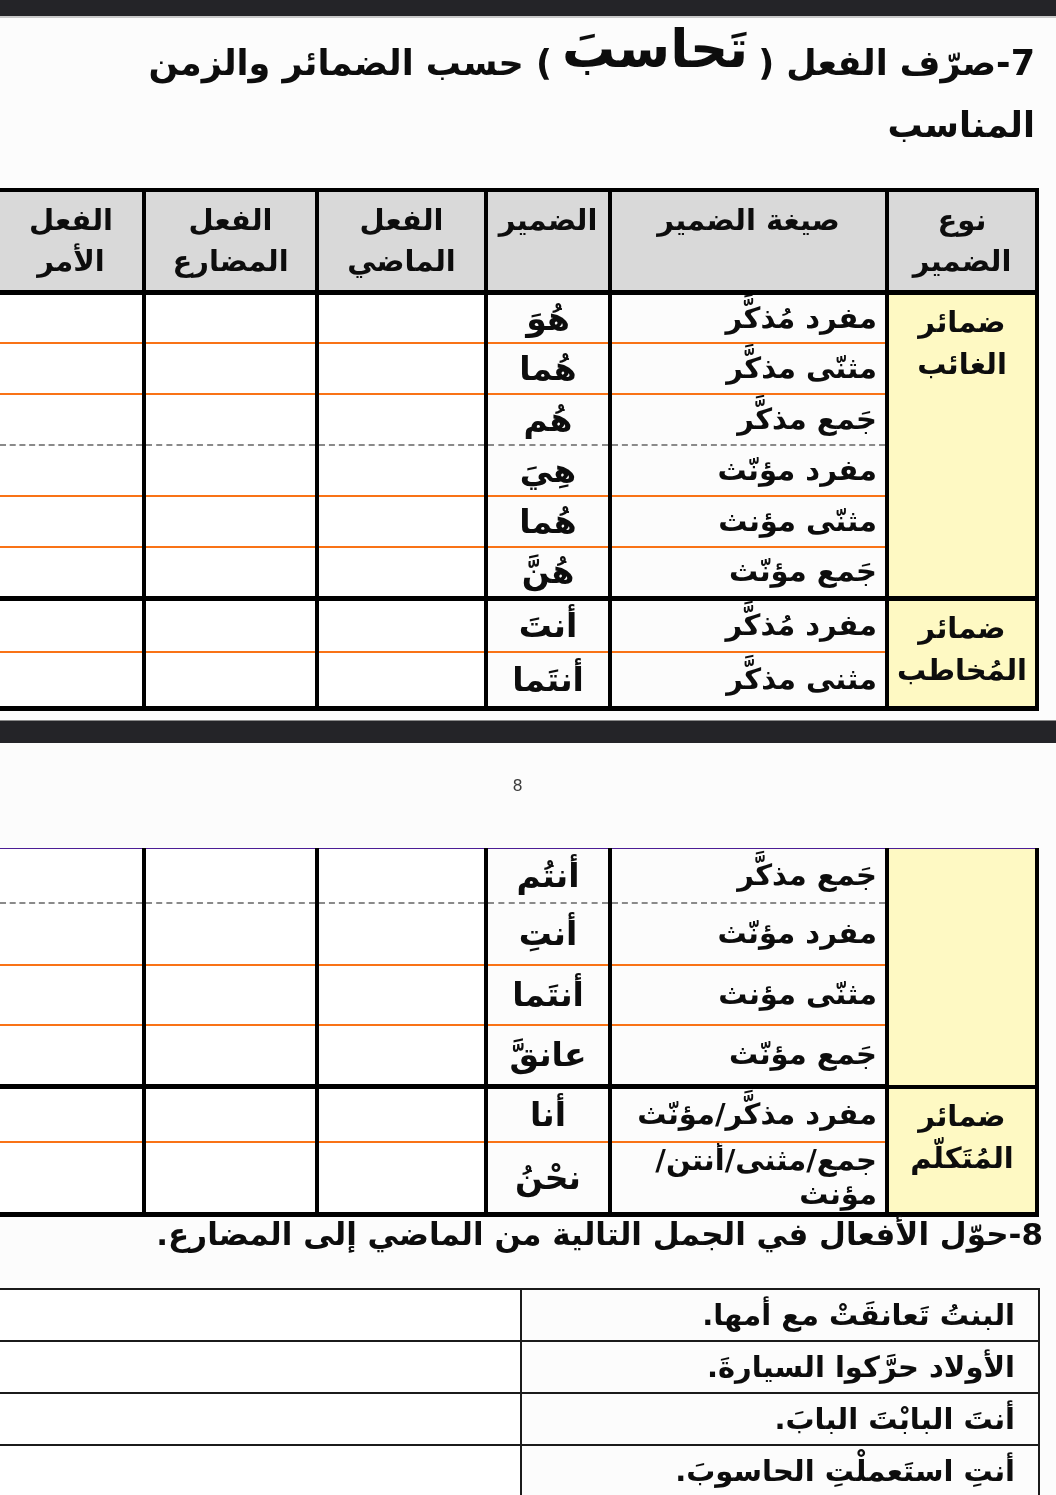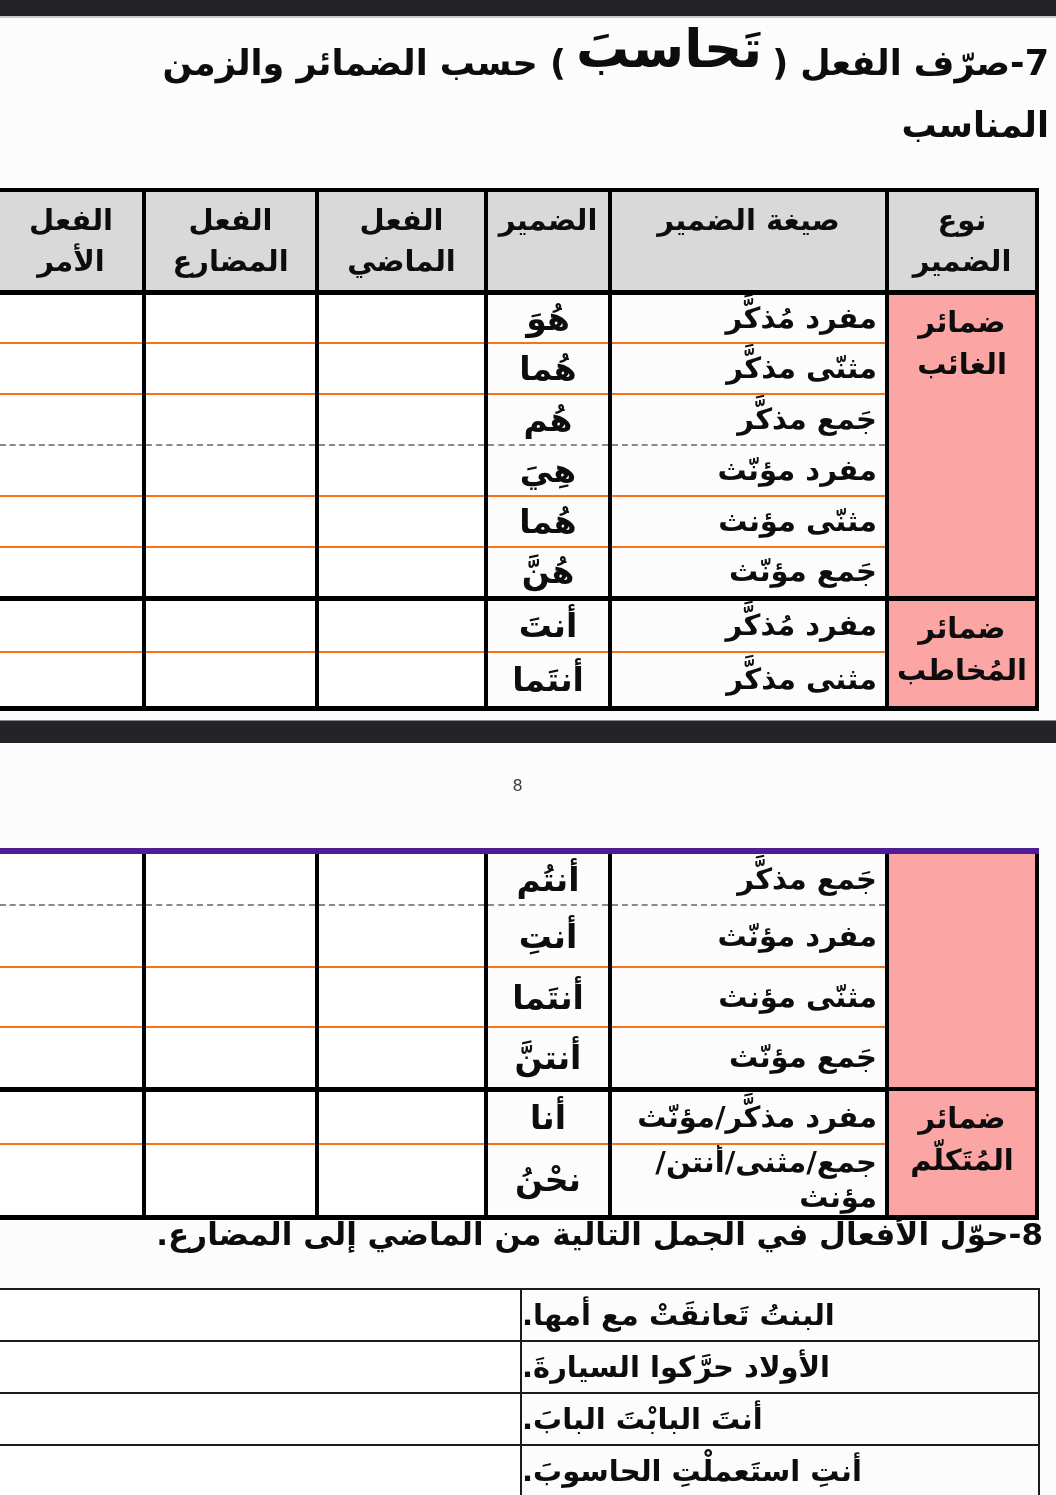--- a/index.html
+++ b/index.html
@@ -6,52 +6,52 @@
   html,body { width:1056px; }
   body {
     position:relative; height:1495px; background:#fcfcfc;
     font-family:"DejaVu Sans","Liberation Sans",sans-serif;
     color:#0d0d0d; overflow:hidden;
   }
   .topbar { position:absolute; top:0; left:0; width:1056px; height:18px;
             background:#242428; border-bottom:2px solid #c9c9c9; }
   .pagebreak { position:absolute; top:720px; left:0; width:1056px; height:23px;
                background:#242428; border-top:1px solid #8a8a8a; }
-  .title7 { position:absolute; top:26px; right:7px; width:1015px;
+  .title7 { position:absolute; top:26px; right:21px; width:1015px;
             direction:rtl; text-align:right; font-weight:bold;
             font-size:35px; line-height:62px; }
   .title7 .bigverb { font-size:53px; display:inline-block;
                      transform:translateY(-8px); margin:0 10px; }
   .pagenum { position:absolute; top:776px; left:0; width:1035px;
              text-align:center; font-size:16px; color:#3c3c3c; }
   .title8 { position:absolute; top:1216px; right:13px; width:1015px;
             direction:rtl; text-align:right; font-weight:bold; font-size:31px; }
 
   table { border-collapse:collapse; table-layout:fixed; direction:rtl; }
   .t1 { position:absolute; top:188px; left:-4px; width:1039px; border-bottom:5px solid #000; }
   .t2 { position:absolute; top:848px; left:-4px; width:1039px; border-bottom:5px solid #000; }
   .t1 td,.t1 th,.t2 td { border-right:4px solid #000; border-left:4px solid #000;
                          overflow:hidden; font-weight:bold; }
   .t1 th { background:#d9d9d9; border-top:4px solid #000; border-bottom:5px solid #000;
            font-size:29px; white-space:pre-line; line-height:1.4;
            vertical-align:top; padding-top:8px; text-align:center; }
-  .cell-type { background:#fca5a5; vertical-align:top; text-align:center;
+  .cell-type { background:#fef9c3; vertical-align:top; text-align:center;
                font-size:29px; padding-top:6px; white-space:pre-line; line-height:1.45; }
   .cell-form { text-align:right; padding-right:8px; font-size:29px; line-height:1.2; }
   .cell-pronoun { text-align:center; font-size:33px; }
   .cell-answer { background:#fff; }
   tr.sep td { border-top:2px solid #f97316; }
   tr.dash td { border-top:2px dashed #8a8a8a; }
   tr.group td { border-top:5px solid #000; }
-  .t2 tr.first td { border-top:6px solid #4c1d95; }
+  .t2 tr.first td { border-top:1px solid #4c1d95; }
   .t2 td.cell-type { border-top:4px solid #000; }
 
   .t3 { position:absolute; top:1288px; left:-3px; width:1041px; }
   .t3 td { border:2px solid #1b1b1b; font-weight:bold; }
-  .cell-sentence { text-align:left; padding-right:23px; font-size:29px; direction:rtl; }
+  .cell-sentence { text-align:right; padding-right:23px; font-size:29px; direction:rtl; }
 </style>
 </head>
 <body>
 
 <div class="topbar"></div>
 
 <div class="title7">
   <span>7-صرّف الفعل (</span><span class="bigverb">تَحاسبَ</span><span>) حسب الضمائر والزمن المناسب</span>
 </div>
 
@@ -170,21 +170,21 @@
   </tr>
   <tr class="sep" style="height:60px">
     <td class="cell-form">مثنّى مؤنث</td>
     <td class="cell-pronoun">أنتَما</td>
     <td class="cell-answer"></td>
     <td class="cell-answer"></td>
     <td class="cell-answer"></td>
   </tr>
   <tr class="sep" style="height:62px">
     <td class="cell-form">جَمع مؤنّث</td>
-    <td class="cell-pronoun">أنتنَّ</td>
+    <td class="cell-pronoun">عانقَّ</td>
     <td class="cell-answer"></td>
     <td class="cell-answer"></td>
     <td class="cell-answer"></td>
   </tr>
   <tr class="group" style="height:55px">
     <td class="cell-type" rowspan="2">ضمائر
 المُتَكلّم</td>
     <td class="cell-form">مفرد مذكَّر/مؤنّث</td>
     <td class="cell-pronoun">أنا</td>
     <td class="cell-answer"></td>

